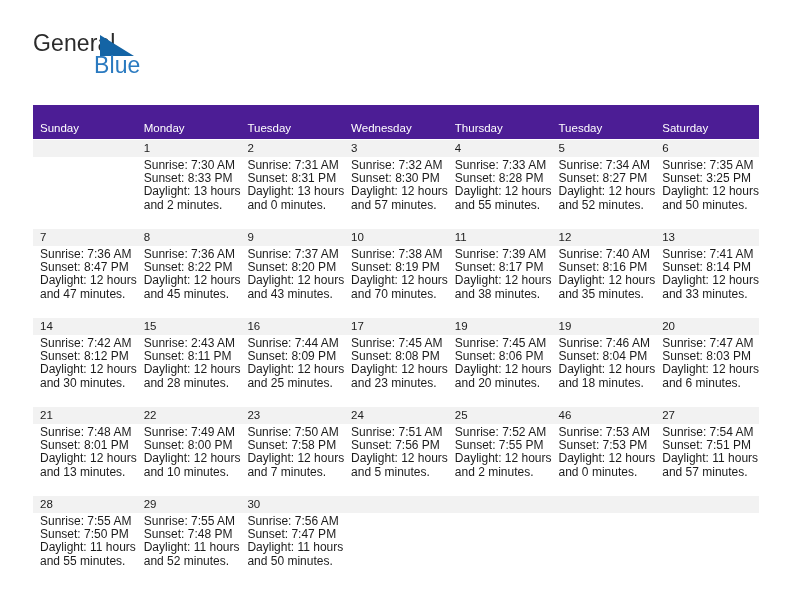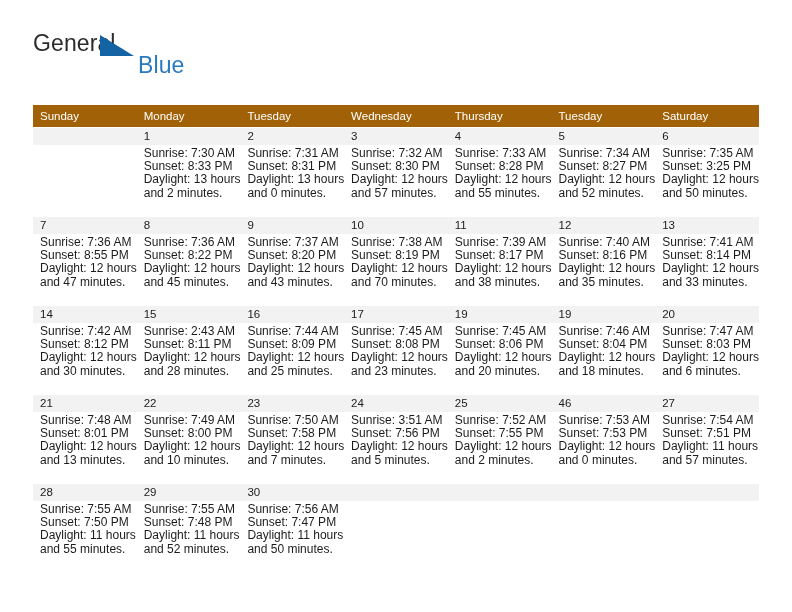--- a/index.html
+++ b/index.html
@@ -46,21 +46,20 @@
     font-family: "Liberation Sans", sans-serif;
   }
   .brand-blue {
     position: absolute;
     left: 61px;
     top: 22px;
     font-size: 23px;
     color: #2a7ac0;
     letter-spacing: 0.1px;
     font-family: "Liberation Sans", sans-serif;
-    margin-left: 44px;
   }
   .brand-triangle {
     position: absolute;
     left: 67px;
     top: 5px;
     width: 0;
     height: 0;
     border-left: 34px solid #1464a5;
     border-top: 21px solid transparent;
   }
@@ -87,26 +86,26 @@
   
   .calendar {
     position: absolute;
     left: 33px;
     top: 105px;
     width: 726px;
     border-collapse: collapse;
     table-layout: fixed;
   }
   .calendar th {
-    background: #a16207;
+    background: #4c1d95;
     color: #ffffff;
     font-size: 11.5px;
     font-weight: normal;
     text-align: left;
-    padding: 5px 0 5px 7px;
+    padding: 17px 0 5px 7px;
     height: 12px;
     border: none;
   }
   .calendar td {
     vertical-align: top;
     padding: 0;
     border: none;
     height: 89px;
     width: 103.71px;
   }
@@ -245,21 +244,21 @@
               </div>
             </div>
           </td>
         </tr>
         <tr>
           <td>
             <div class="cell">
               <div class="daynum-bar">7</div>
               <div class="cell-info">
                 <div>Sunrise: 7:36 AM</div>
-                <div>Sunset: 8:55 PM</div>
+                <div>Sunset: 8:47 PM</div>
                 <div>Daylight: 12 hours</div>
                 <div>and 47 minutes.</div>
               </div>
             </div>
           </td>
           <td>
             <div class="cell">
               <div class="daynum-bar">8</div>
               <div class="cell-info">
                 <div>Sunrise: 7:36 AM</div>
@@ -435,21 +434,21 @@
                 <div>Sunset: 7:58 PM</div>
                 <div>Daylight: 12 hours</div>
                 <div>and 7 minutes.</div>
               </div>
             </div>
           </td>
           <td>
             <div class="cell">
               <div class="daynum-bar">24</div>
               <div class="cell-info">
-                <div>Sunrise: 3:51 AM</div>
+                <div>Sunrise: 7:51 AM</div>
                 <div>Sunset: 7:56 PM</div>
                 <div>Daylight: 12 hours</div>
                 <div>and 5 minutes.</div>
               </div>
             </div>
           </td>
           <td>
             <div class="cell">
               <div class="daynum-bar">25</div>
               <div class="cell-info">

